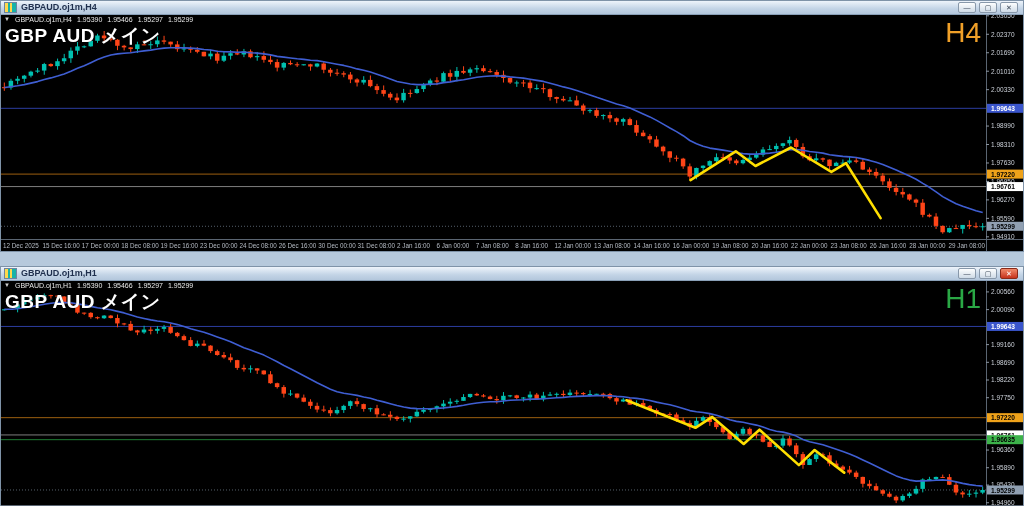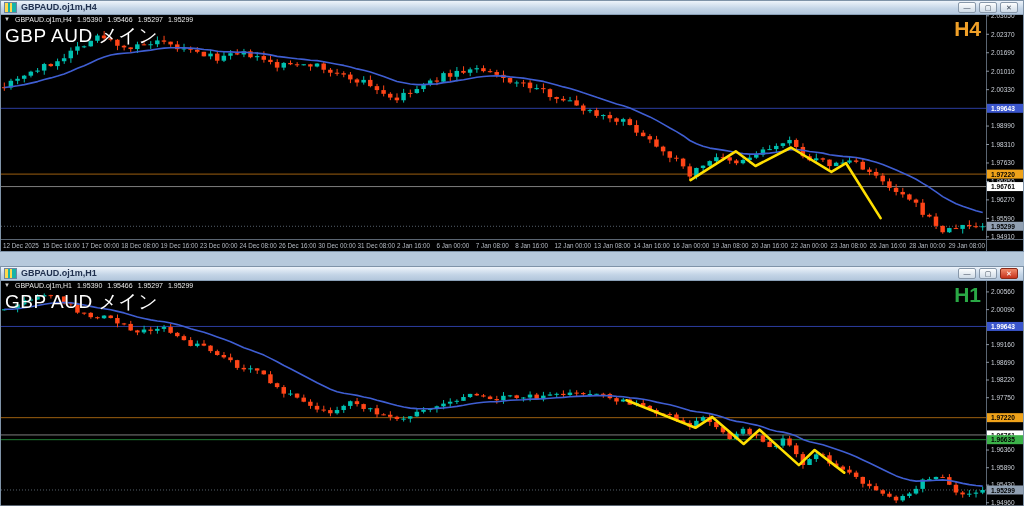--- a/index.html
+++ b/index.html
@@ -13,23 +13,23 @@
   .title{font-size:9px;color:#20304e;font-weight:bold;flex:1;line-height:11px;}
   .winbtns{display:flex;gap:3px;margin-right:2px;}
   .wb{width:18px;height:11px;font-size:7px;line-height:7px;color:#3a4656;padding:0;
     background:linear-gradient(#fdfefe,#cfdbe7);border:1px solid #8898aa;border-radius:2px;cursor:pointer;}
   .wb.active{background:linear-gradient(#f08a6a,#c7331c);color:#fff;border-color:#8a2a18;}
   .chart{position:relative;height:236px;background:#000;overflow:hidden;}
   svg.plot{position:absolute;left:0;top:0;display:block;}
   .chart-header{position:absolute;left:3px;top:1px;font-size:7px;color:#e9e9e9;
     display:flex;gap:5px;white-space:nowrap;}
   .chart-header .tri{font-size:6px;color:#cfcfcf;}
-  .watermark{position:absolute;left:4px;top:8px;font-size:19px;font-weight:normal;color:#fff;
+  .watermark{position:absolute;left:4px;top:8px;font-size:19px;font-weight:bold;color:#fff;
     letter-spacing:.5px;text-shadow:0 0 1px #000;}
-  .tf{position:absolute;right:42px;top:2px;font-size:21px;font-weight:bold;}
+  .tf{position:absolute;right:42px;top:2px;font-size:28px;font-weight:normal;}
   text.tick{font-size:6.5px;fill:#ccd1d9;font-family:"Liberation Sans",sans-serif;}
   text.xtick{font-size:6.3px;fill:#b6bcc5;font-family:"Liberation Sans",sans-serif;}
   text.boxlbl{font-size:6.6px;font-weight:bold;font-family:"Liberation Sans",sans-serif;}
 </style>
 </head>
 <body>
 
 <div>
 
   <section class="panel" style="top:0">

